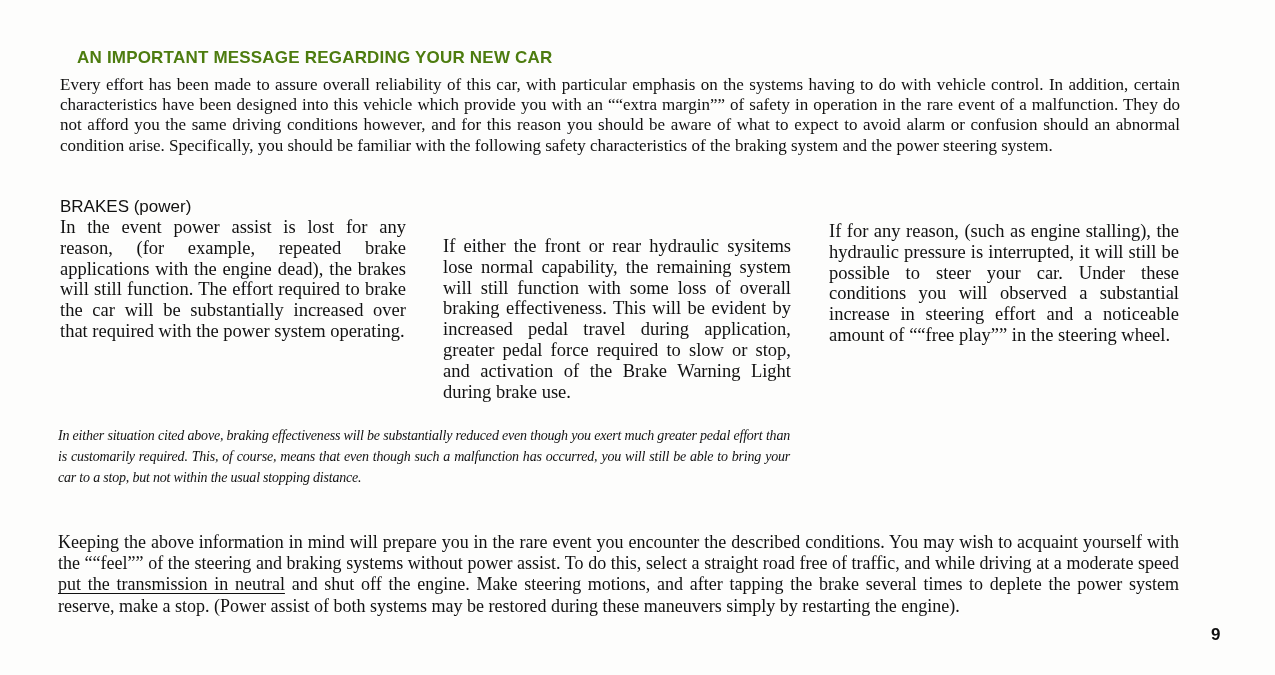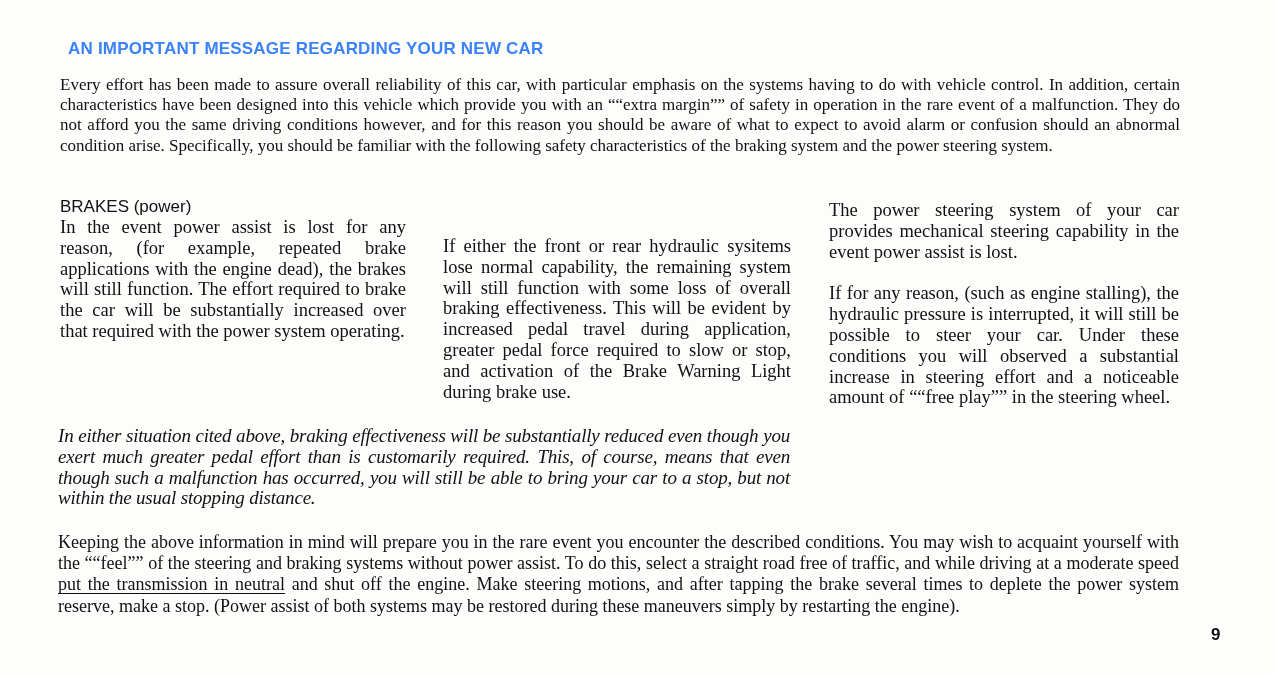--- a/index.html
+++ b/index.html
@@ -22,22 +22,22 @@
       background: #fdfdfc;
     }
     .heading {
       position: absolute;
       left: 61px;
       top: 32px;
       font-family: "Liberation Sans", "DejaVu Sans", sans-serif;
       font-weight: bold;
       font-size: 17px;
       letter-spacing: 0.2px;
-      color: #3b82f6;
-      margin: 7px;
+      color: #4d7c0f;
+      margin: 16px;
       white-space: nowrap;
     }
     .intro {
       position: absolute;
       left: 60px;
       top: 75px;
       width: 1120px;
       font-size: 17px;
       line-height: 20.2px;
       text-align: justify;
@@ -61,21 +61,21 @@
     .col-left { left: 60px; top: 197px; width: 346px; }
     .col-mid { left: 443px; top: 236px; width: 348px; }
     .col-right { left: 829px; top: 200px; width: 350px; }
     .col-right .gap { height: 21px; }
     .italic-note {
       position: absolute;
       left: 58px;
       top: 426px;
       width: 732px;
       font-style: italic;
-      font-size: 19px;
+      font-size: 14px;
       line-height: 20.8px;
       text-align: justify;
       margin: 0;
       letter-spacing: -0.2px;
     }
     .closing {
       position: absolute;
       left: 58px;
       top: 532px;
       width: 1121px;
@@ -112,21 +112,20 @@
     <p>In the event power assist is lost for any reason, (for example, repeated brake applications with the engine dead), the brakes will still function. The effort required to brake the car will be substantially increased over that required with the power system operating.</p>
   </div>
 
   <div class="col col-mid">
     <p>If either the front or rear hydraulic sysitems lose normal capability, the remaining system will still function with some loss of overall braking effectiveness. This will be evident by increased pedal travel during application, greater pedal force required to slow or stop, and activation of the Brake Warning Light during brake use.</p>
   </div>
 
   <p class="italic-note">In either situation cited above, braking effectiveness will be substantially reduced even though you exert much greater pedal effort than is customarily required. This, of course, means that even though such a malfunction has occurred, you will still be able to bring your car to a stop, but not within the usual stopping distance.</p>
 
   <div class="col col-right">
-    <p>The power steering system of your car provides mechanical steering capability in the event power assist is lost.</p>
     <div class="gap"></div>
     <p>If for any reason, (such as engine stalling), the hydraulic pressure is interrupted, it will still be possible to steer your car. Under these conditions you will observed a substantial increase in steering effort and a noticeable amount of ““free play”” in the steering wheel.</p>
   </div>
 
   <p class="closing"><span>Keeping the above information in mind will prepare you in the rare event you encounter the described conditions. You may wish to acquaint yourself with the ““feel”” of the steering and braking systems without power assist. To do this, select a straight road free of traffic, and while driving at a moderate speed </span><u>put the transmission in neutral</u><span> and shut off the engine. Make steering motions, and after tapping the brake several times to deplete the power system reserve, make a stop. (Power assist of both systems may be restored during these maneuvers simply by restarting the engine).</span></p>
 
   <div class="page-number">9</div>
 
 </div>
 

